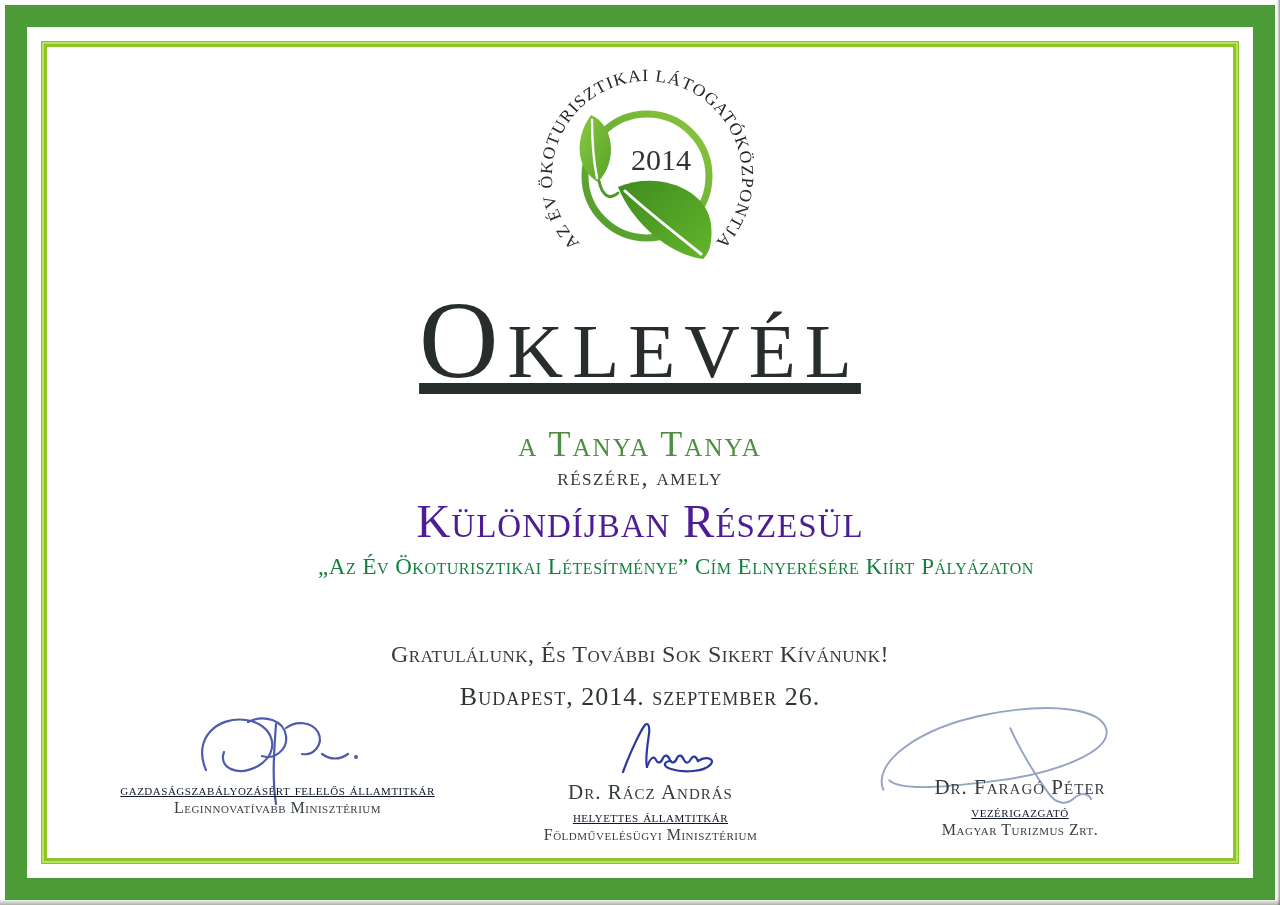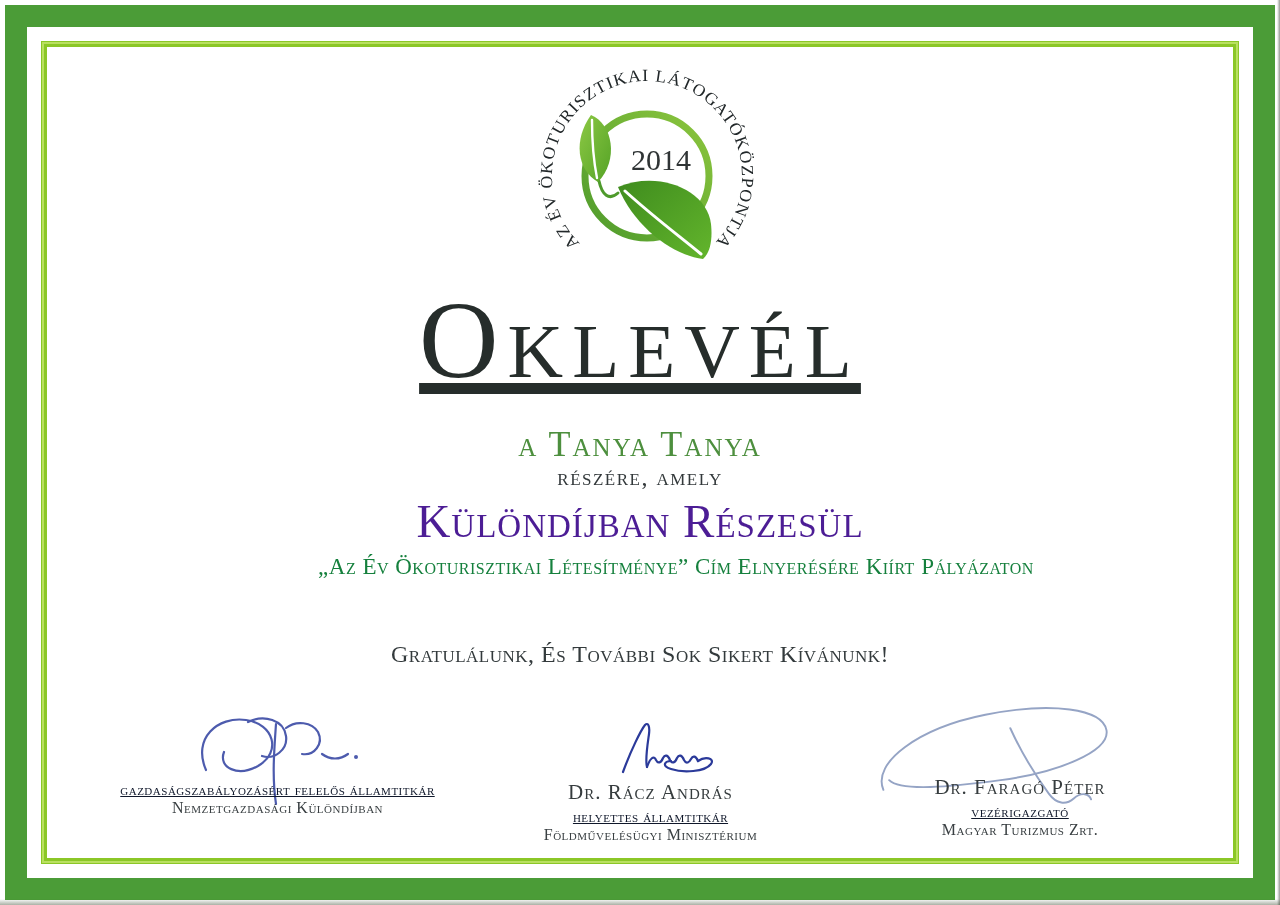--- a/index.html
+++ b/index.html
@@ -73,20 +73,21 @@
   <div class="line suffix sc">részére, amely</div>
 
   <div class="line award sc">Különdíjban Részesül</div>
 
   <div class="line bodytext sc">
     <div>„Az Év Ökoturisztikai Létesítménye” Cím Elnyerésére Kiírt Pályázaton</div>
   </div>
 
   <div class="line congrats sc">Gratulálunk, És További Sok Sikert Kívánunk!</div>
 
+  <div class="line dateline sc">Budapest, 2014. szeptember 26.</div>
 
   <svg class="sig-svg" style="left:190px;top:712px;" width="220" height="100" viewBox="0 0 220 100" aria-hidden="true">
     <g fill="none" stroke="#3a4aa5" stroke-width="2.2" stroke-linecap="round" opacity="0.9">
       <path d="M16 58 C 2 26 28 4 56 8 C 84 12 92 40 68 54 C 48 65 28 56 34 40"></path>
       <path d="M58 10 C 74 2 94 8 96 24 C 98 38 84 48 72 44"></path>
       <path d="M96 16 C 106 8 122 10 128 20 C 134 32 124 44 112 42"></path>
       <path d="M86 12 C 84 40 82 66 86 92"></path>
       <path d="M132 42 C 140 48 150 48 158 42"></path>
       <circle cx="166" cy="45" r="2" fill="#3a4aa5" stroke="none"></circle>
     </g>
@@ -102,21 +103,21 @@
 
   <svg class="sig-svg" style="left:868px;top:700px;" width="250" height="118" viewBox="0 0 260 120" aria-hidden="true">
     <g fill="none" stroke="#95a4c5" stroke-width="2" stroke-linecap="round">
       <path d="M16 92 C 4 64 52 28 122 14 C 192 0 244 8 248 30 C 252 52 198 74 138 82 C 86 89 34 94 22 82"></path>
       <path d="M148 28 C 158 50 172 74 188 96 C 196 107 206 108 214 101 C 222 94 230 96 232 102"></path>
     </g>
   </svg>
 
   <div class="sig-block" style="left:95px;top:781px;width:365px;">
     <div class="sig-role sc">gazdaságszabályozásért felelős államtitkár</div>
-    <div class="sig-org sc">Nemzetgazdasági Különdíjban</div>
+    <div class="sig-org sc">Leginnovatívabb Minisztérium</div>
   </div>
 
   <div class="sig-block" style="left:478px;top:781px;width:345px;">
     <div class="sig-name sc">Dr. Rácz András</div>
     <div class="sig-role sc">helyettes államtitkár</div>
     <div class="sig-org sc">Földművelésügyi Minisztérium</div>
   </div>
 
   <div class="sig-block" style="left:858px;top:776px;width:324px;">
     <div class="sig-name sc">Dr. Faragó Péter</div>

